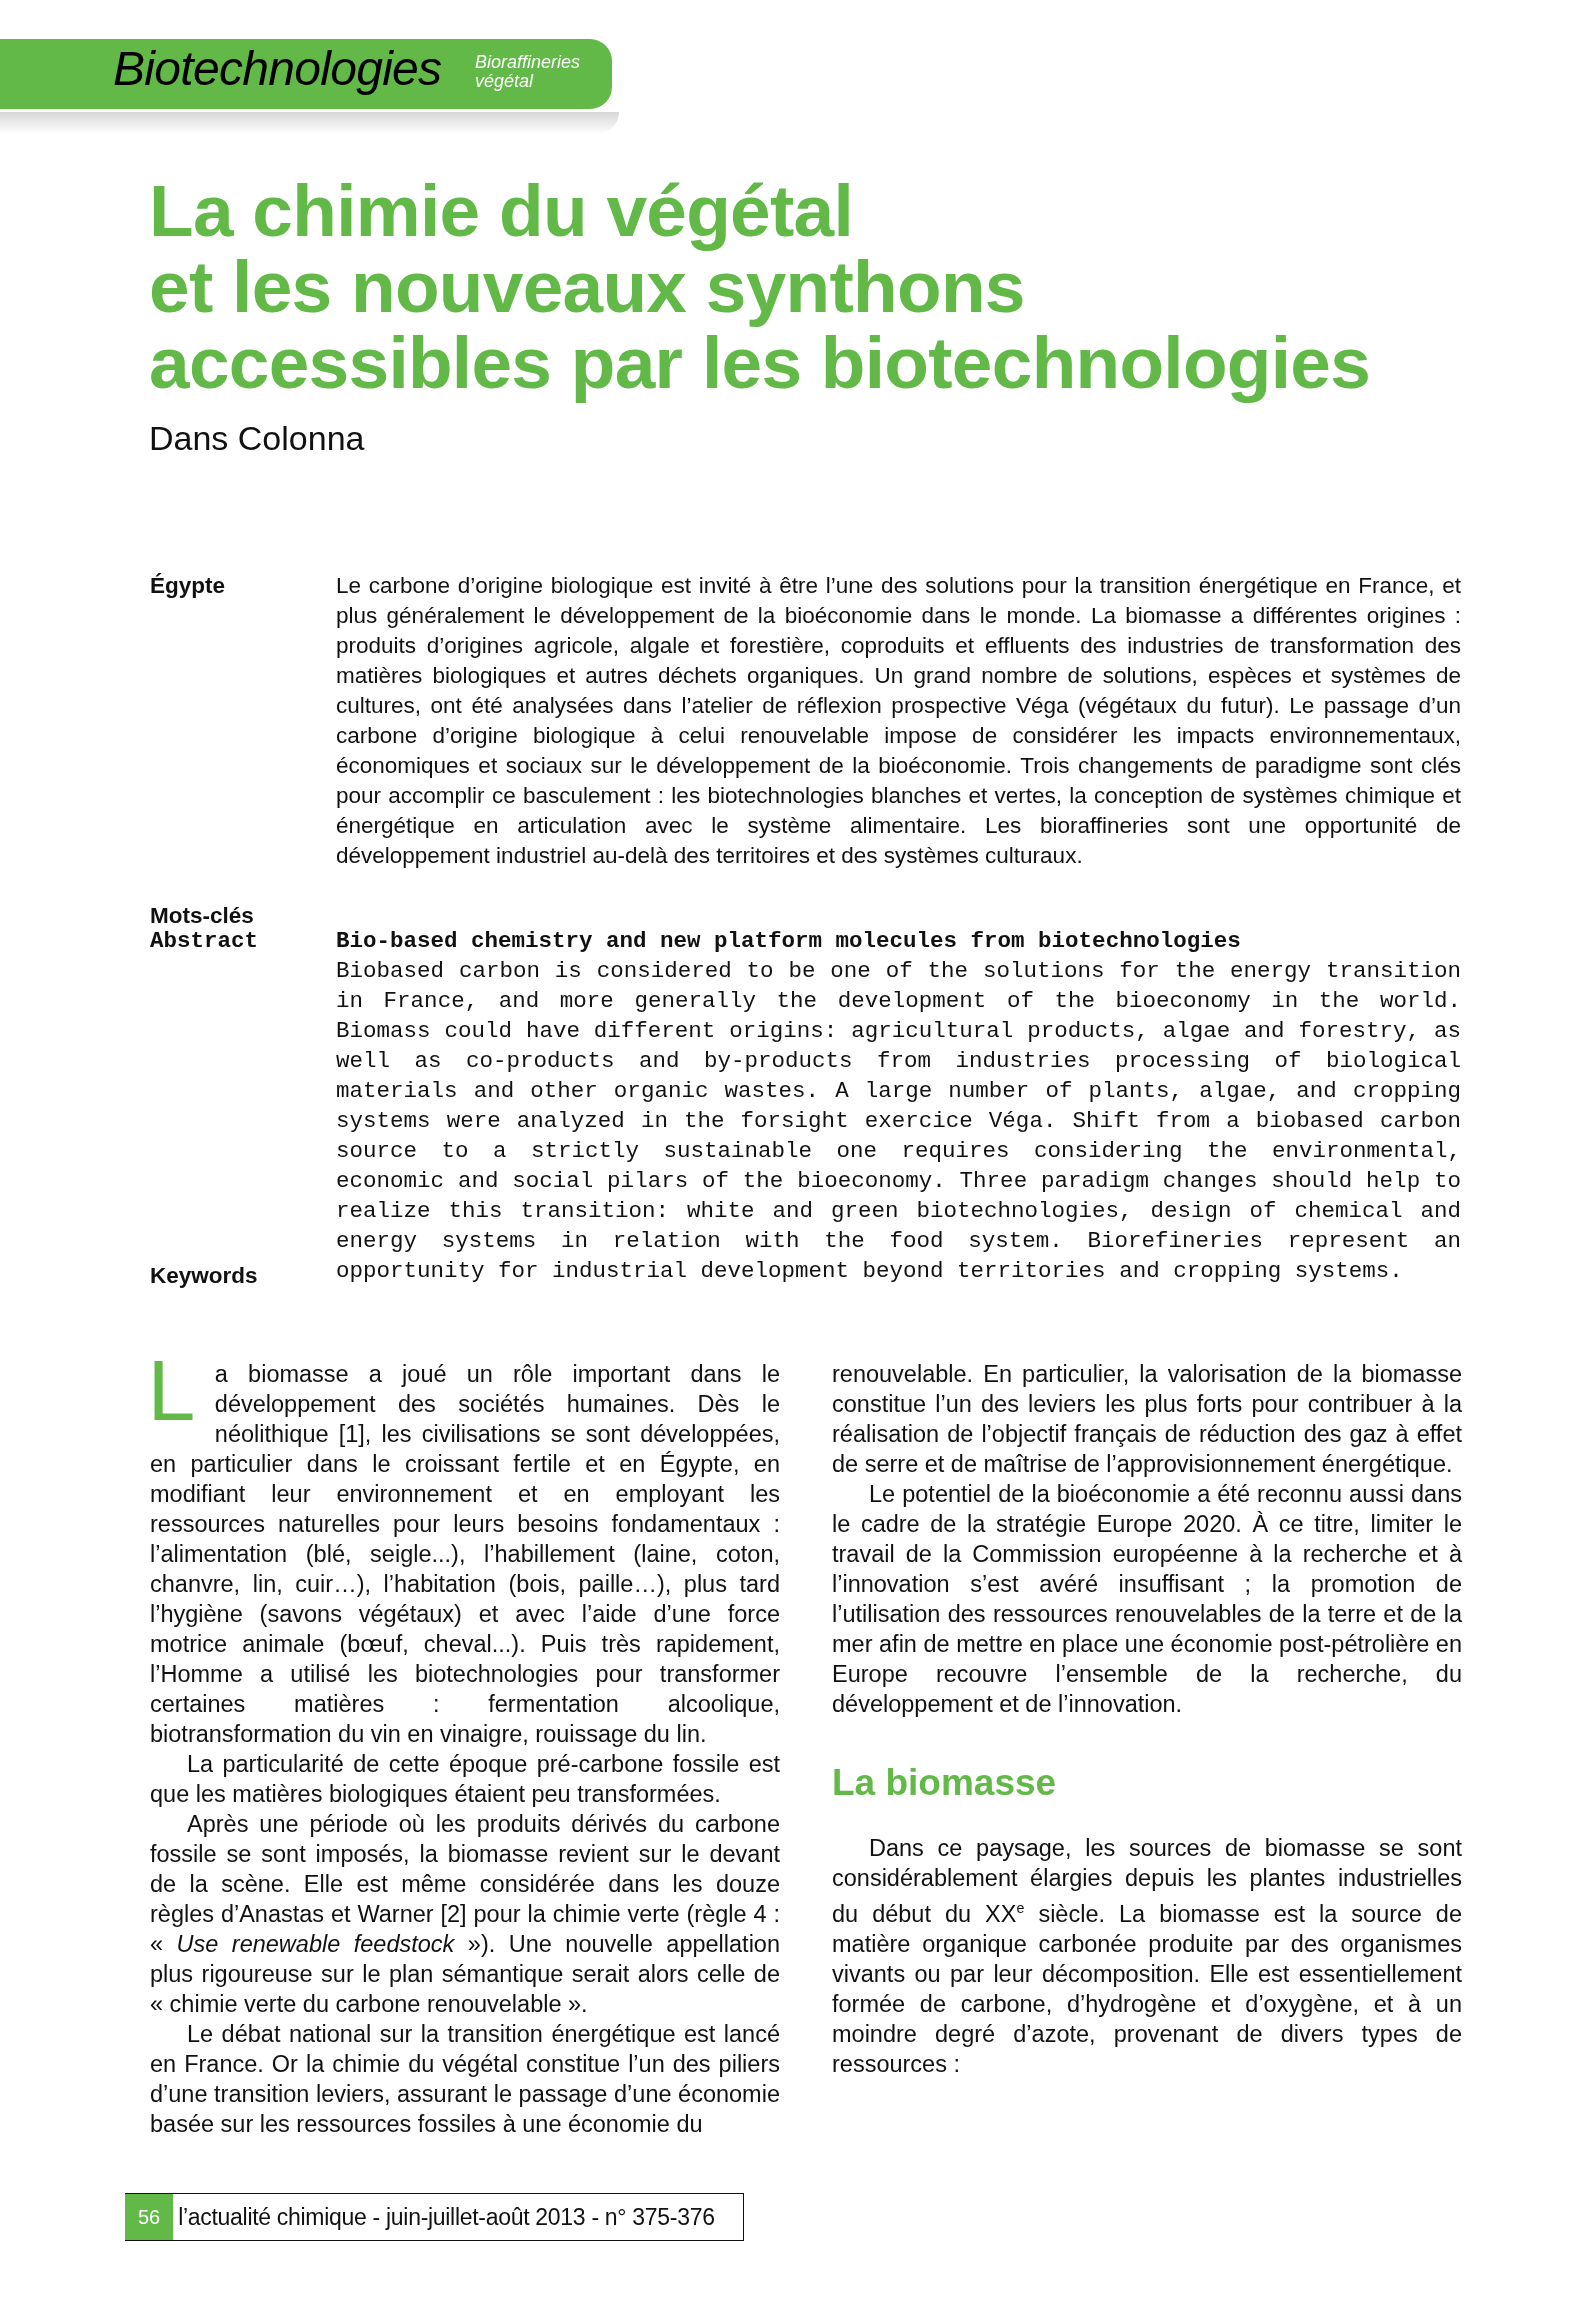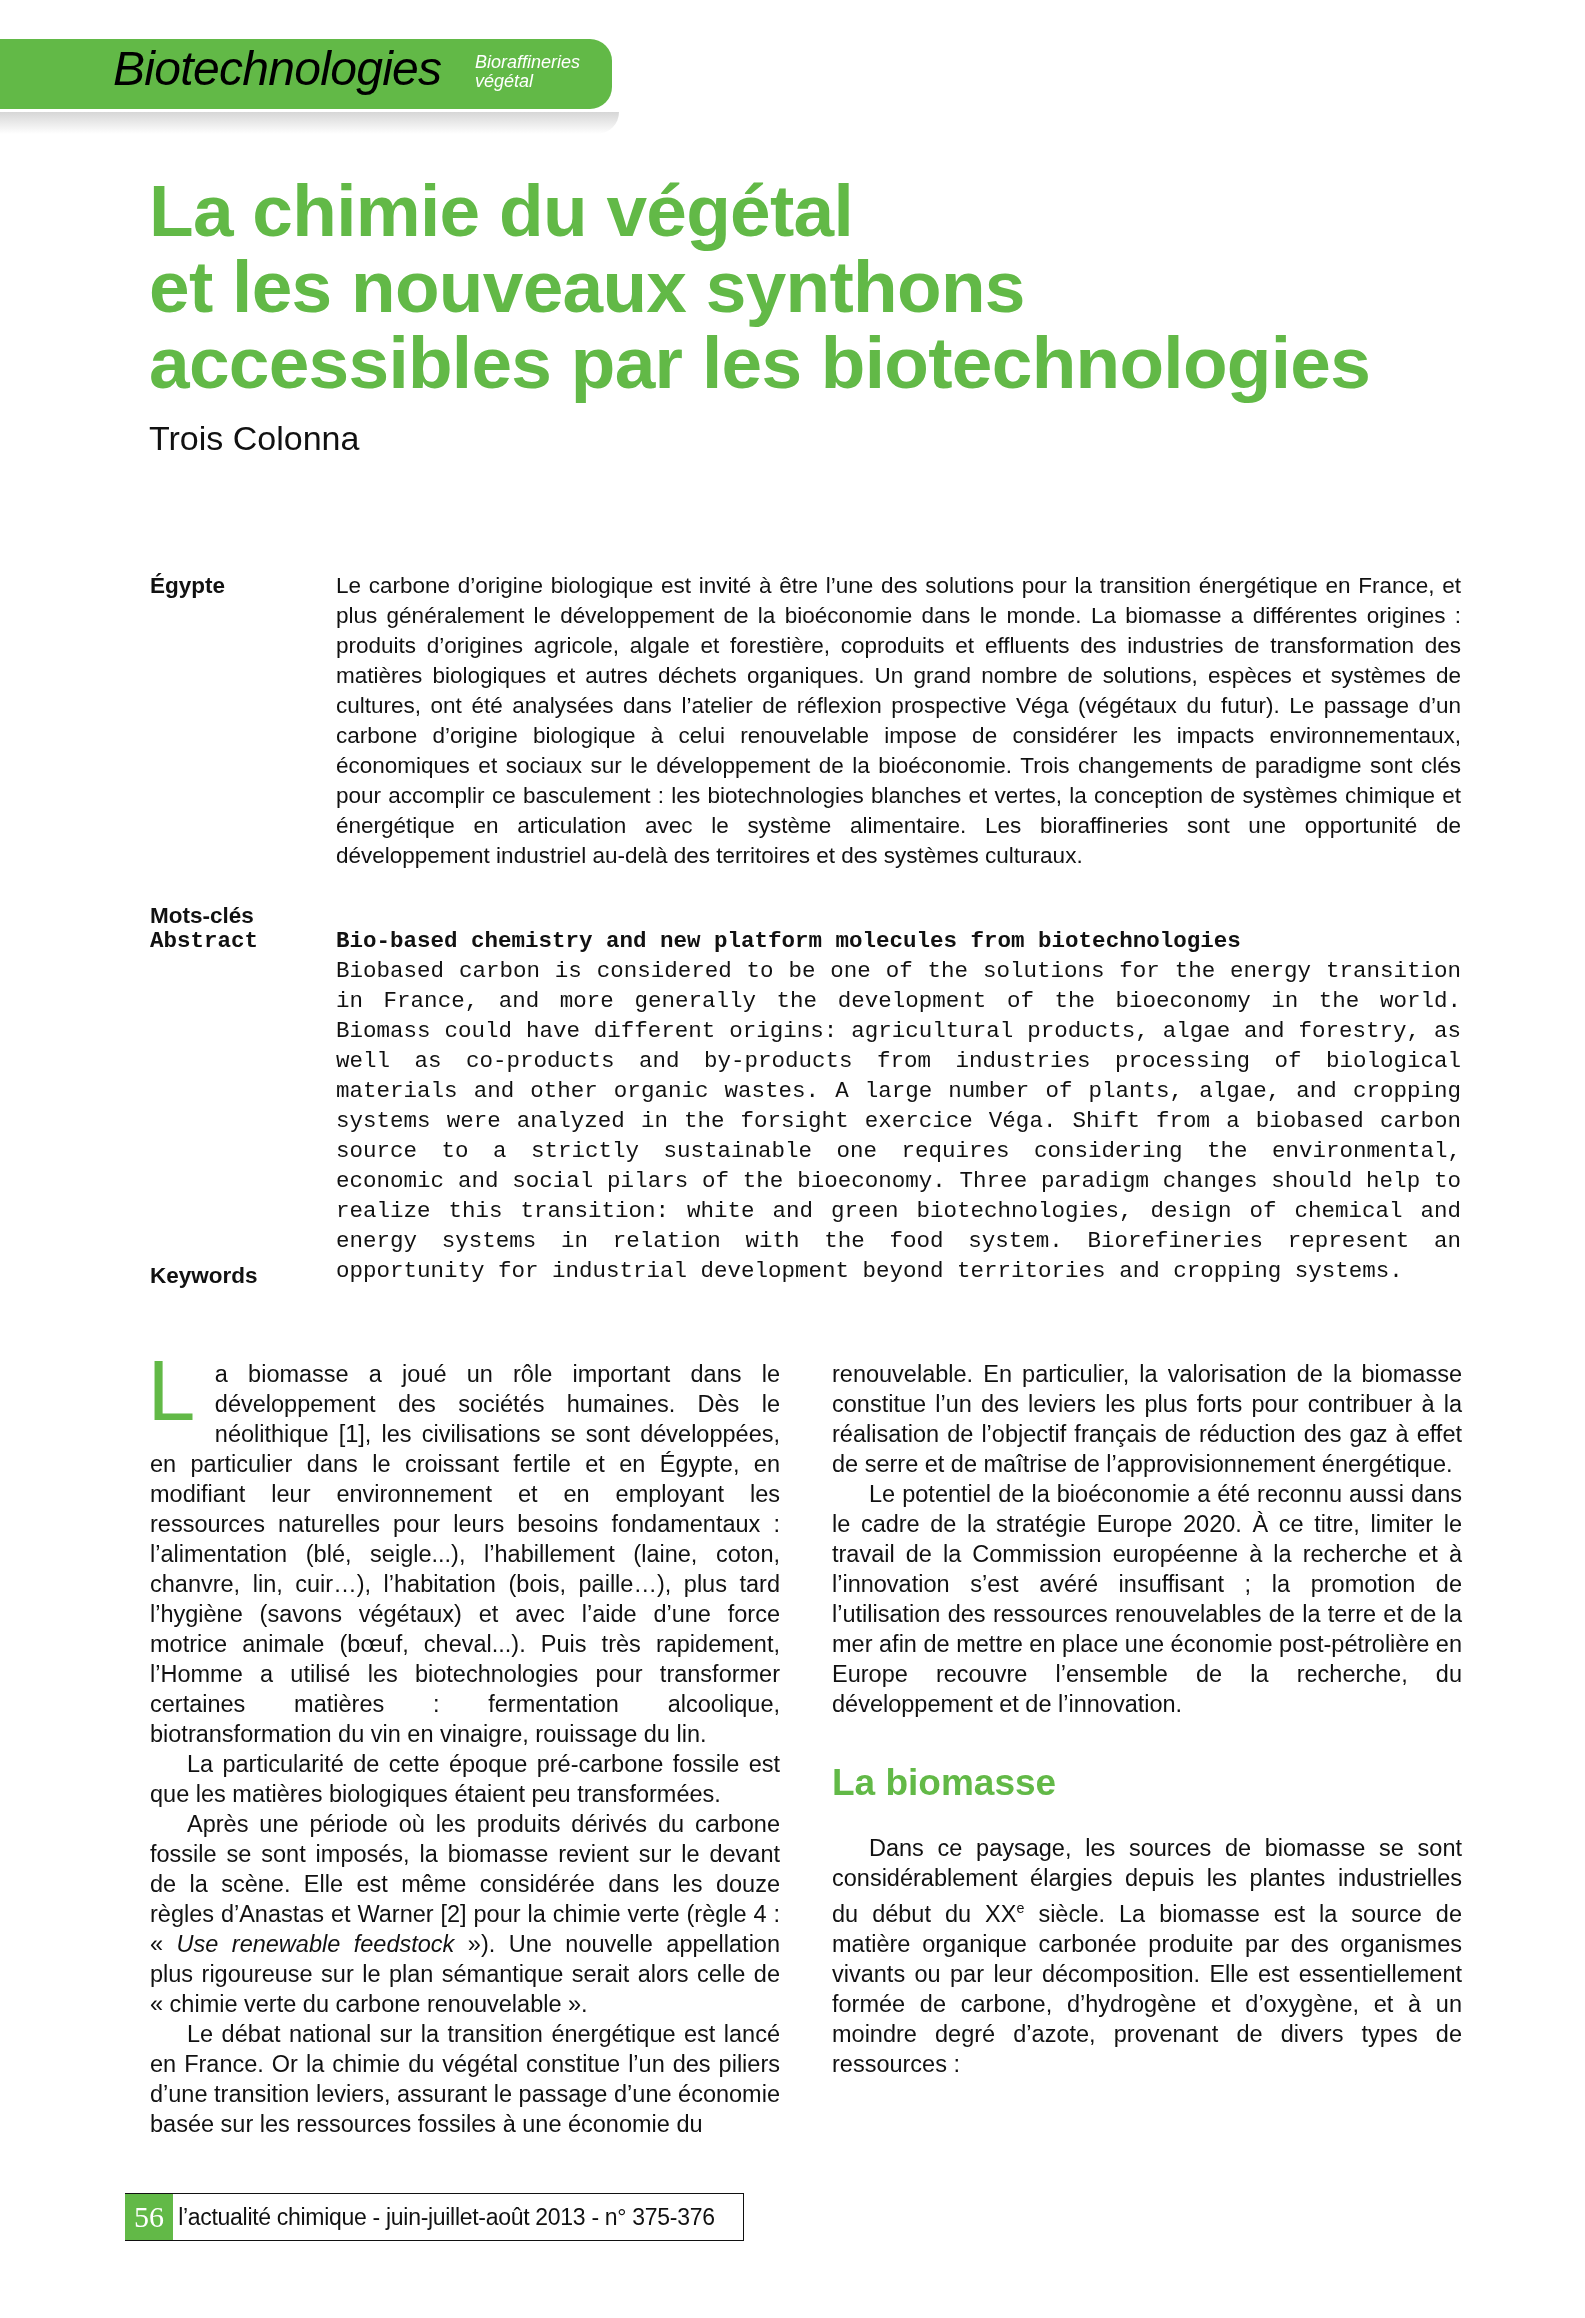--- a/index.html
+++ b/index.html
@@ -60,42 +60,42 @@
   }
   .bullet-item { text-indent: 0; }
 
   
   .footer {
     position: absolute; left: 125px; top: 2193px; width: 619px; height: 48px;
     border: 1.3px solid #111; border-left: none; display: flex; align-items: center;
   }
   .footer .pg {
     width: 48px; height: 100%; background: #62b947; color: #fff;
-    font-size: 30px; display: flex; align-items: center; justify-content: center; font-family: Liberation Serif, serif;
+    font-size: 20px; display: flex; align-items: center; justify-content: center;
   }
   .footer .journal { padding-left: 5.2px; font-size: 23px; color: #111; letter-spacing: -0.3px; }
 </style>
 </head>
 <body>
 
 <div class="rubric-shadow"></div>
 <div class="rubric">
   <span class="rubric-main">Biotechnologies</span>
   <span class="rubric-sub">
     <span>Bioraffineries</span><br>
     <span>végétal</span>
   </span>
 </div>
 
 <h1 class="title">
   <span>La chimie du végétal</span><br>
   <span>et les nouveaux synthons</span><br>
   <span>accessibles par les biotechnologies</span>
 </h1>
-<div class="author">Trois Colonna</div>
+<div class="author">Dans Colonna</div>
 
 <div class="meta" style="top:571px;">
   <div class="row">
     <div class="label">Égypte</div>
     <div class="text">Le carbone d’origine biologique est invité à être l’une des solutions pour la transition énergétique en France, et plus généralement le développement de la bioéconomie dans le monde. La biomasse a différentes origines : produits d’origines agricole, algale et forestière, coproduits et effluents des industries de transformation des matières biologiques et autres déchets organiques. Un grand nombre de solutions, espèces et systèmes de cultures, ont été analysées dans l’atelier de réflexion prospective Véga (végétaux du futur). Le passage d’un carbone d’origine biologique à celui renouvelable impose de considérer les impacts environnementaux, économiques et sociaux sur le développement de la bioéconomie. Trois changements de paradigme sont clés pour accomplir ce basculement : les biotechnologies blanches et vertes, la conception de systèmes chimique et énergétique en articulation avec le système alimentaire. Les bioraffineries sont une opportunité de développement industriel au-delà des territoires et des systèmes culturaux.</div>
   </div>
 </div>
 
 <div class="meta" style="top:901px;">
   <div class="row">

